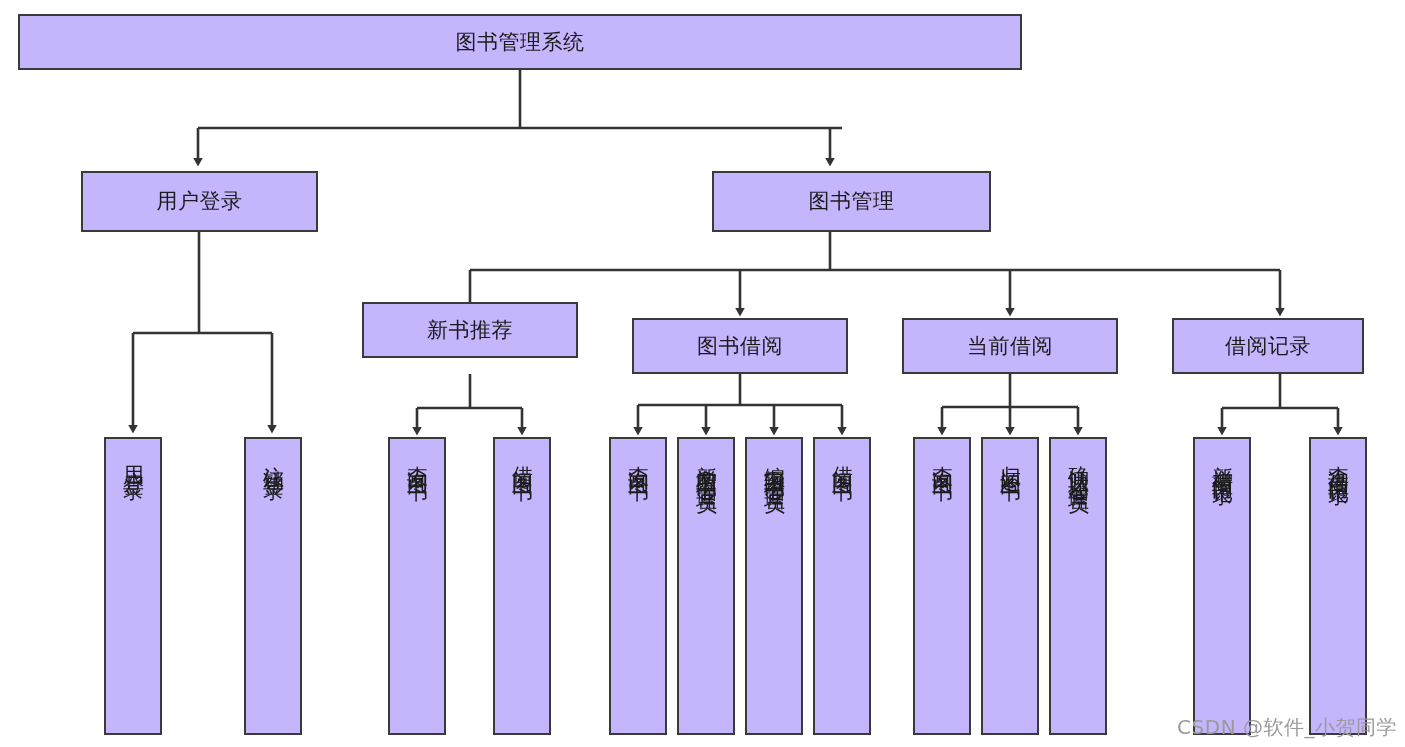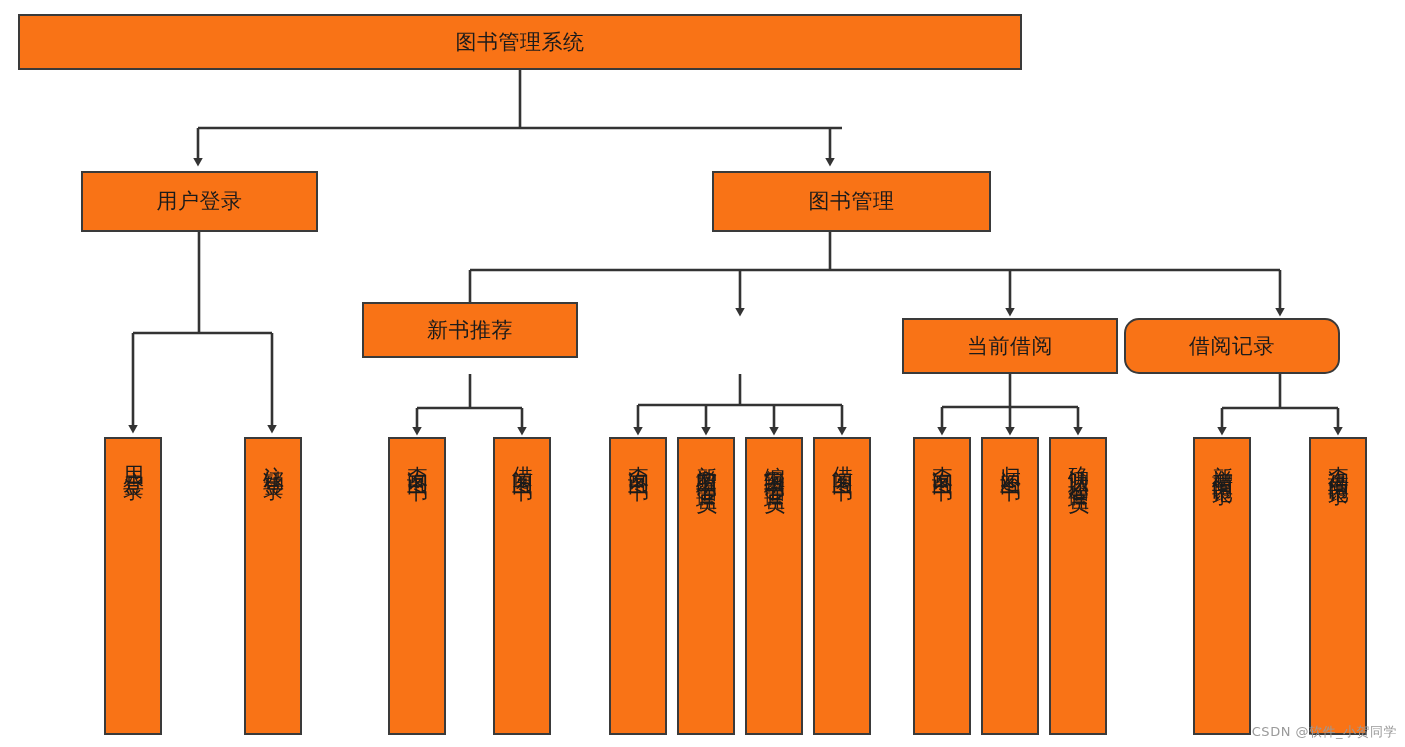--- a/index.html
+++ b/index.html
@@ -22,21 +22,21 @@
   svg.flow {
     position: absolute;
     left: 0;
     top: 0;
     width: 1405px;
     height: 747px;
   }
   .node-box {
     position: absolute;
     box-sizing: border-box;
-    background: #f97316;
+    background: #c4b5fd;
     border: 2px solid #3a3a3a;
     display: flex;
     align-items: center;
     justify-content: center;
     overflow: hidden;
   }
   .node-label {
     color: #1b1b1b;
     line-height: 1.18;
     text-align: center;
@@ -57,21 +57,21 @@
     letter-spacing: 5px;
     white-space: nowrap;
   }
   .v-node.tall-text .node-label {
     letter-spacing: 4px;
   }
   .watermark {
     position: absolute;
     right: 8px;
     bottom: 6px;
-    font-size: 13px;
+    font-size: 20px;
     color: #9a9a9a;
     letter-spacing: 0.5px;
     white-space: nowrap;
     pointer-events: none;
   }
 </style>
 </head>
 <body>
 
 <div id="diagram-root">
@@ -133,24 +133,27 @@
   <div class="node-box h-node" style="left:81px; top:171px; width:237px; height:61px;">
     <span class="node-label">用户登录</span>
   </div>
   <div class="node-box h-node" style="left:712px; top:171px; width:279px; height:61px;">
     <span class="node-label">图书管理</span>
   </div>
 
   <div class="node-box h-node" style="left:362px; top:302px; width:216px; height:56px;">
     <span class="node-label">新书推荐</span>
   </div>
+  <div class="node-box h-node" style="left:632px; top:318px; width:216px; height:56px;">
+    <span class="node-label">图书借阅</span>
+  </div>
   <div class="node-box h-node" style="left:902px; top:318px; width:216px; height:56px;">
     <span class="node-label">当前借阅</span>
   </div>
-  <div class="node-box h-node" style="left:1124px; top:318px; width:216px; height:56px;border-radius:15px;">
+  <div class="node-box h-node" style="left:1172px; top:318px; width:192px; height:56px;">
     <span class="node-label">借阅记录</span>
   </div>
 
   <div class="node-box v-node" style="left:104px; top:437px; width:58px; height:298px;">
     <span class="node-label">用户登录</span>
   </div>
   <div class="node-box v-node" style="left:244px; top:437px; width:58px; height:298px;">
     <span class="node-label">注销登录</span>
   </div>
 

